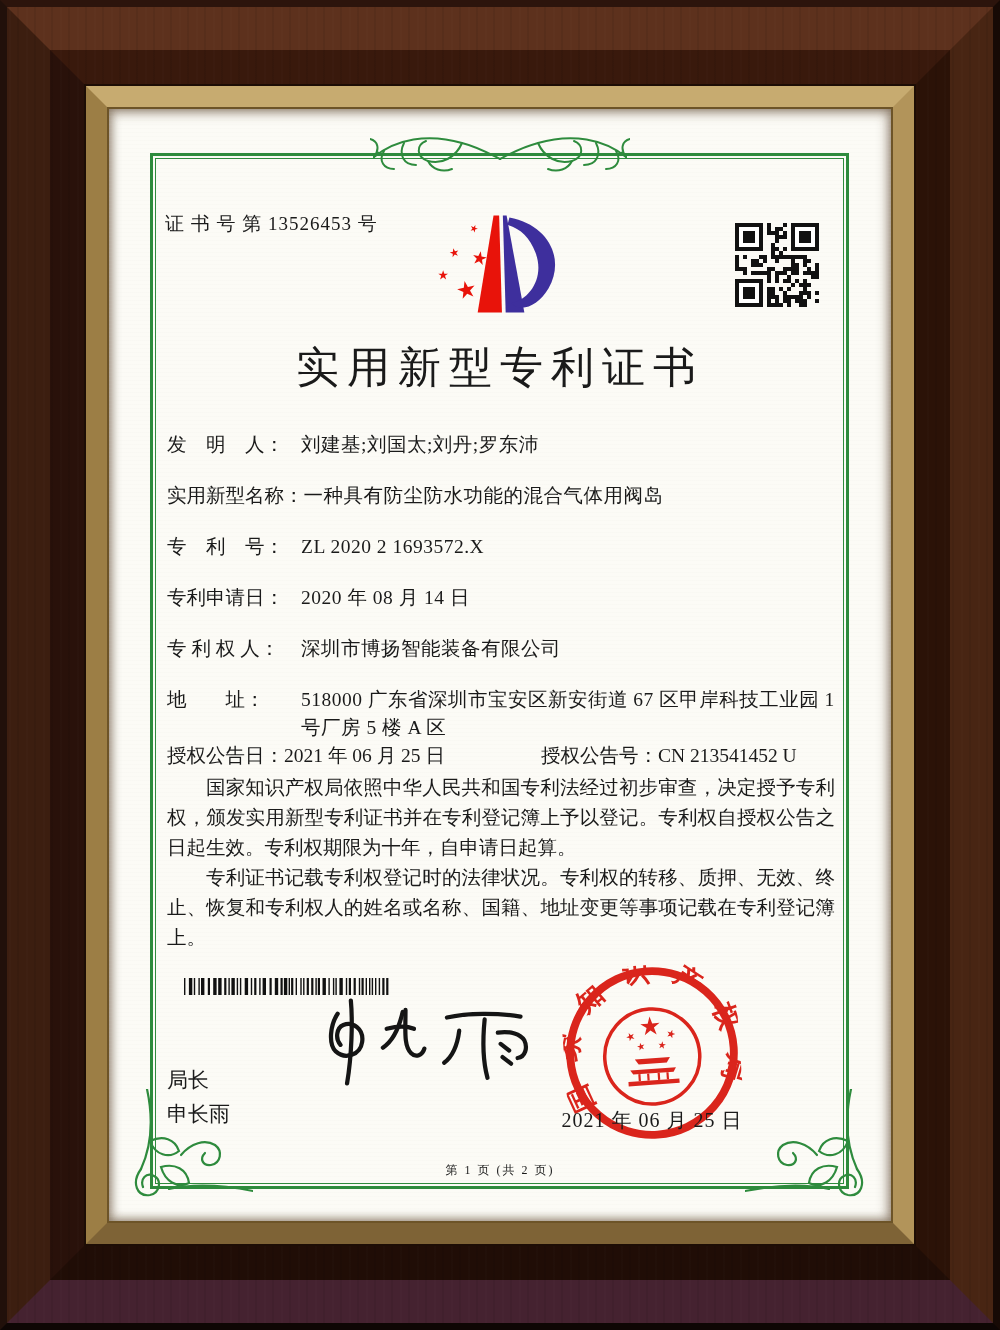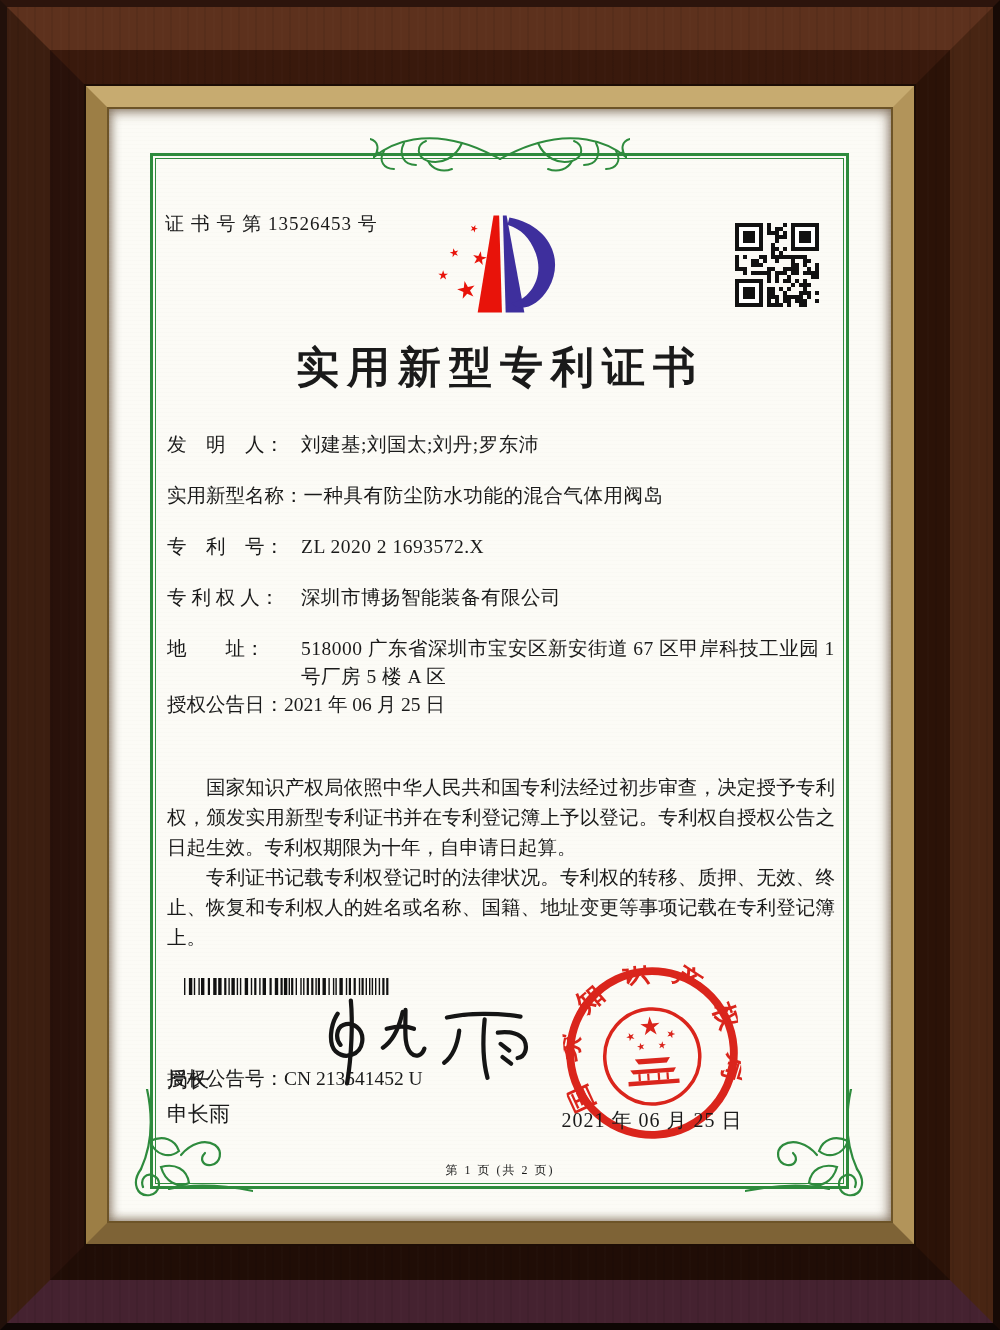--- a/index.html
+++ b/index.html
@@ -39,27 +39,27 @@
   .orn{position:absolute;pointer-events:none;}
   .orn-top{left:50%;top:18px;transform:translateX(-50%);}
   .orn-bl{left:24px;bottom:12px;}
   .orn-br{right:26px;bottom:12px;transform:scaleX(-1);}
 
   
   .cert-no{position:absolute;left:56px;top:102px;font-size:19px;letter-spacing:1px;}
   .logo{position:absolute;left:322px;top:95px;}
   .qr{position:absolute;left:626px;top:114px;}
   .title{position:absolute;left:0;right:0;top:230px;text-align:center;
-         font-size:43px;font-weight:bold;letter-spacing:8px;}
+         font-size:43px;font-weight:normal;letter-spacing:8px;}
   .fields{position:absolute;left:58px;right:54px;top:322px;}
   .frow{display:flex;font-size:19.5px;line-height:28px;margin-bottom:23px;}
   .frow.address{margin-bottom:0;}
   .flabel{flex:0 0 134px;white-space:nowrap;}
   .fvalue{flex:1;letter-spacing:.5px;}
-  .grant{display:flex;font-size:19.5px;line-height:28px;flex-direction:column;}
+  .grant{display:flex;font-size:19.5px;line-height:28px;}
   .grant-left{flex:0 0 374px;display:flex;}
   .grant-right{display:flex;}
   .paras{position:absolute;left:58px;right:56px;top:664px;
          font-size:19.5px;line-height:30px;text-align:justify;}
   .paras p{margin:0;text-indent:2em;}
   .barcode{position:absolute;left:75px;top:869px;}
   .signer{position:absolute;left:58px;top:926px;font-size:21px;line-height:34px;margin-top:28px;}
   .signature{position:absolute;left:196px;top:884px;}
   .seal{position:absolute;left:455px;top:856px;transform:rotate(-4deg);}
   .seal-date{position:absolute;left:452px;top:998px;width:182px;text-align:center;
@@ -277,20 +277,24 @@
       </div>
       <div class="frow">
         <span class="flabel">实用新型名称：</span>
         <span class="fvalue">一种具有防尘防水功能的混合气体用阀岛</span>
       </div>
       <div class="frow">
         <span class="flabel">专　利　号：</span>
         <span class="fvalue">ZL 2020 2 1693572.X</span>
       </div>
       <div class="frow">
+        <span class="flabel">专利申请日：</span>
+        <span class="fvalue">2020 年 08 月 14 日</span>
+      </div>
+      <div class="frow">
         <span class="flabel">专 利 权 人：</span>
         <span class="fvalue">深圳市博扬智能装备有限公司</span>
       </div>
       <div class="frow address">
         <span class="flabel">地　　址：</span>
         <span class="fvalue">518000 广东省深圳市宝安区新安街道 67 区甲岸科技工业园 1 号厂房 5 楼 A 区</span>
       </div>
       <div class="grant">
         <span class="grant-left">
           <span>授权公告日：</span>

